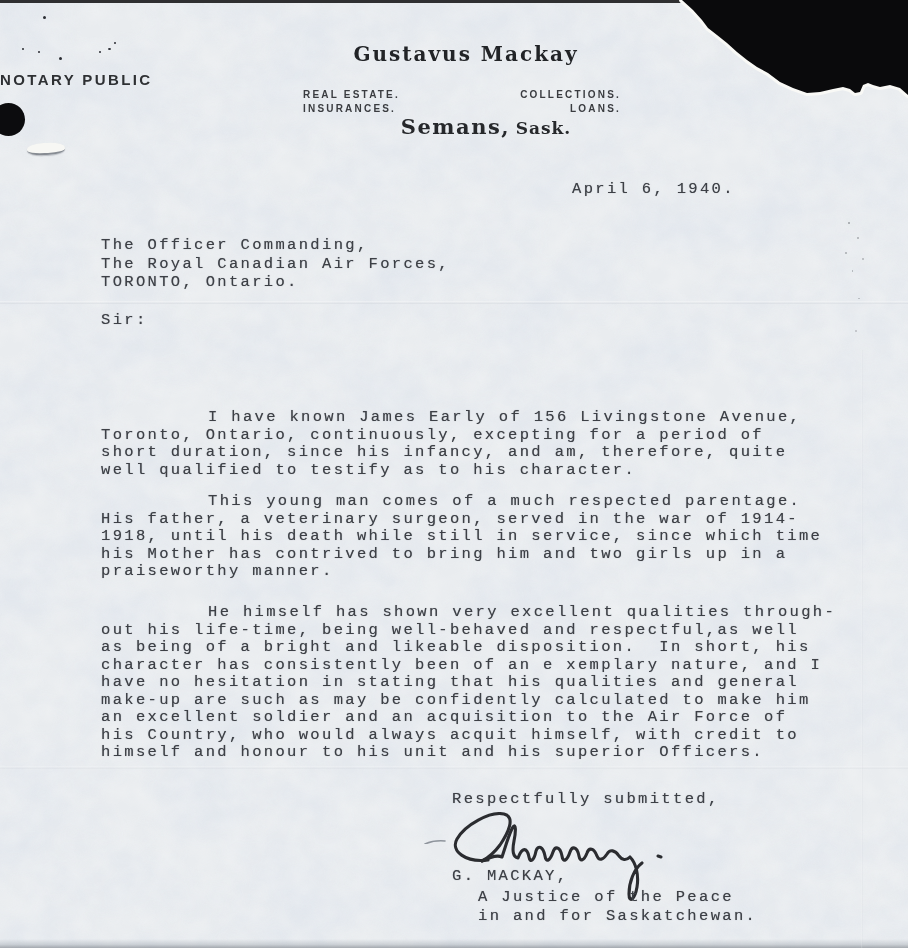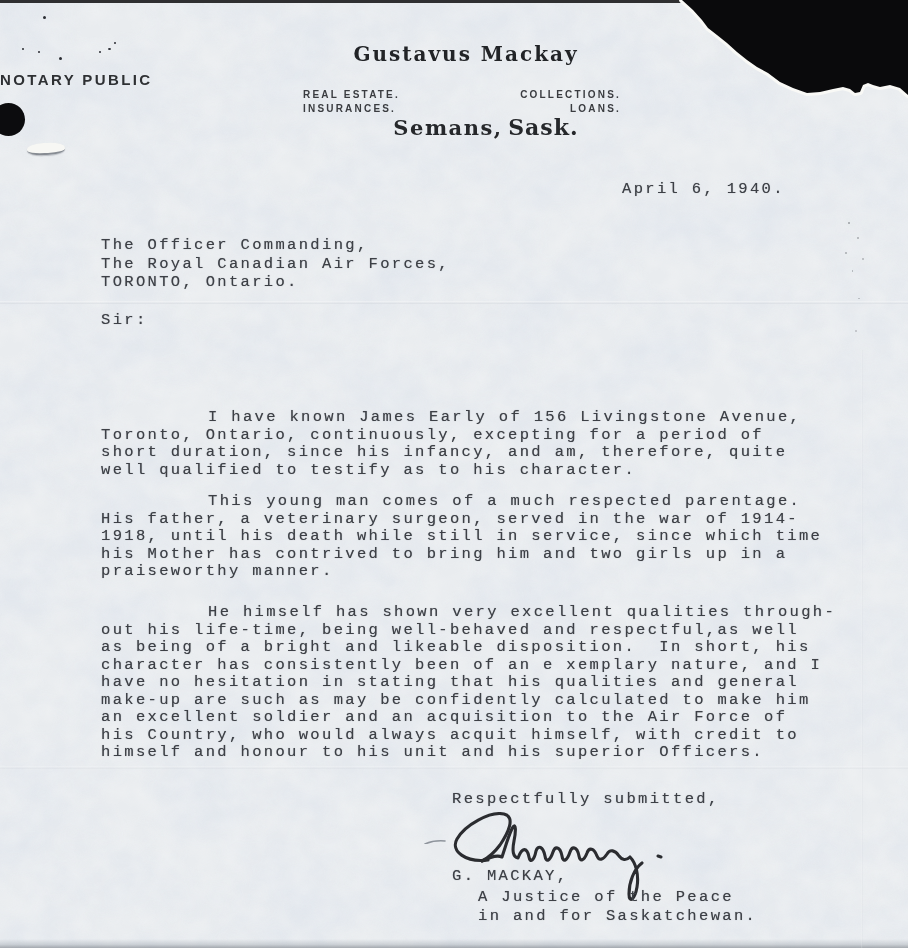--- a/index.html
+++ b/index.html
@@ -21,21 +21,21 @@
   .lh-notary{position:absolute;left:0;top:71px;width:779px;
              font-size:15px;letter-spacing:2.4px;color:#2e3033;font-weight:bold;}
   .lh-svc{position:absolute;top:88px;font-size:10px;letter-spacing:2.2px;
           line-height:13.5px;color:#3a3c40;font-weight:bold;}
   .lh-svc-left{left:303px;text-align:left;}
   .lh-svc-right{right:287px;text-align:right;}
   .lh-town{position:absolute;left:0;top:114px;width:908px;text-align:center;
            font-family:"DejaVu Serif",serif;font-weight:bold;color:#26282b;
            transform:translateX(16px);}
   .lh-town .town{font-size:21px;letter-spacing:1.5px;margin-left:32px;}
-  .lh-town .prov{font-size:22px;letter-spacing:1px;}
+  .lh-town .prov{font-size:17px;letter-spacing:1px;}
   
   .edge-top{position:absolute;left:0;top:0;width:908px;height:3px;background:#2f2f31;}
   .edge-bottom{position:absolute;left:0;bottom:0;width:908px;height:9px;
                background:linear-gradient(rgba(150,158,166,0.0),rgba(150,158,166,0.35) 60%,rgba(108,114,122,0.55));}
   .hole-punch{position:absolute;left:-8px;top:103px;width:33px;height:33px;
               border-radius:50%;background:#0c0c0e;}
   .paper-tear{position:absolute;left:27px;top:143px;width:38px;height:10px;
               background:#f7f7f4;border-bottom:2px solid #878c93;border-radius:45%;
               transform:rotate(-3deg);box-shadow:0 1px 1px rgba(120,126,134,0.4);}
   .speck{position:absolute;border-radius:50%;background:#2b2d33;}
@@ -104,21 +104,21 @@
   </div>
   <div class="lh-svc lh-svc-right">
     <div>COLLECTIONS.</div>
     <div>LOANS.</div>
   </div>
   <div class="lh-town">
     <span class="town">Semans,</span>
     <span class="prov">Sask.</span>
   </div>
 
-  <div class="tw" style="left:622px;top:181px">April 6, 1940.</div>
+  <div class="tw" style="left:572px;top:181px">April 6, 1940.</div>
   <div class="tw tw-addr" style="left:101px;top:236px">The Officer Commanding,
 The Royal Canadian Air Forces,
 TORONTO, Ontario.</div>
   <div class="tw" style="left:101px;top:312px">Sir:</div>
   <div class="tw indent" style="left:101px;top:409px">I have known James Early of 156 Livingstone Avenue,
 Toronto, Ontario, continuously, excepting for a period of
 short duration, since his infancy, and am, therefore, quite
 well qualified to testify as to his character.</div>
   <div class="tw indent" style="left:101px;top:493px">This young man comes of a much respected parentage.
 His father, a veterinary surgeon, served in the war of 1914-

